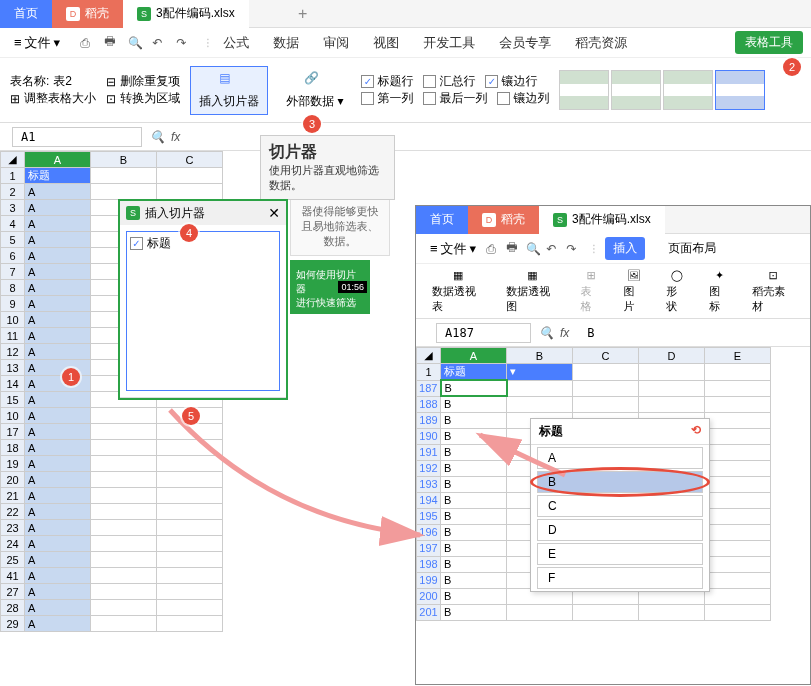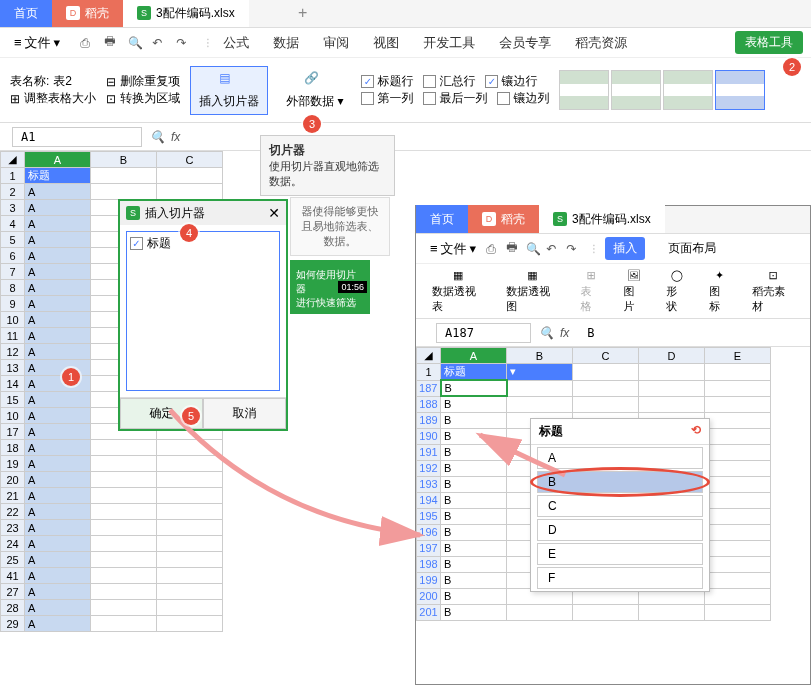--- a/index.html
+++ b/index.html
@@ -1,19 +1,19 @@
 <!DOCTYPE html>
 <html><head>
 <meta charset="utf-8">
 <style>
   * { box-sizing: border-box; margin: 0; padding: 0; font-family: "Microsoft YaHei", sans-serif; }
   body { background: #fff; width: 811px; height: 686px; position: relative; overflow: hidden; font-size: 12px; }
   
   
-  .tabs { height: 28px; background: #f5f5f5; display: flex; align-items: flex-end; border-bottom: 1px solid #ddd; }
+  .tabs { height: 28px; background: #f5f5f5; display: flex; align-items: center; border-bottom: 1px solid #ddd; }
   .tab { height: 28px; padding: 0 14px; display: flex; align-items: center; gap: 5px; font-size: 12px; cursor: pointer; }
   .tab-home { background: #4a7eff; color: #fff; }
   .tab-doc { background: #fff; }
   .tab-app { background: #ea6f5a; color: #fff; }
   .tab-plus { width: 28px; justify-content: center; font-size: 16px; color: #888; }
   .sicon { width: 14px; height: 14px; display: inline-flex; align-items: center; justify-content: center; background: #2ba245; color: #fff; font-size: 9px; border-radius: 2px; }
   .dicon { width: 14px; height: 14px; background: #fff; color: #ea6f5a; font-size: 9px; border-radius: 2px; display: inline-flex; align-items: center; justify-content: center; }
   
   
   .menu-row { height: 30px; display: flex; align-items: center; padding: 0 8px; gap: 4px; border-bottom: 1px solid #eee; }
@@ -48,21 +48,21 @@
   .sheet th, .sheet td { border: 1px solid #ccc; padding: 0; height: 16px; text-align: center; }
   .sheet th { background: #e8eef7; font-weight: normal; }
   .sheet .rowh { width: 24px; background: #e8eef7; }
   .sheet .colh { width: 66px; }
   .sheet .sel-col { background: #2ba245; color: #fff; }
   .sheet td { text-align: left; padding-left: 3px; }
   .sheet td.selA { background: #c8d9f0; }
   
   
   .tooltip { position: absolute; left: 260px; top: 135px; width: 135px; background: #f5f5f5; border: 1px solid #ccc; padding: 6px 8px; font-size: 11px; color: #333; z-index: 5; }
-  .tooltip b { font-size: 12px; }
+  .tooltip b { font-size: 16px; }
   .tip-panel { position: absolute; left: 290px; top: 197px; width: 100px; background: #f9f9f9; border: 1px solid #ddd; padding: 6px; font-size: 11px; color: #666; z-index: 4; text-align: center; }
   .green-card { position: absolute; left: 290px; top: 260px; width: 80px; height: 54px; background: #2ba245; color: #fff; font-size: 10px; padding: 8px 6px; z-index: 4; }
   .green-card .time { position: absolute; bottom: 21px; right: 3px; background: #000; color: #fff; padding: 1px 3px; font-size: 9px; }
   
   
   .dialog { position: absolute; left: 118px; top: 199px; width: 170px; background: #fff; border: 2px solid #2ba245; z-index: 10; }
   .dialog-header { height: 24px; background: #f0f0f0; display: flex; align-items: center; padding: 0 6px; gap: 5px; font-size: 12px; }
   .dialog-close { margin-left: auto; font-size: 14px; cursor: pointer; }
   .dialog-body { padding: 6px; border-bottom: 1px solid #ddd; }
   .dialog-list { border: 1px solid #4a7eff; padding: 3px; height: 160px; }
@@ -395,24 +395,20 @@
     <span class="dialog-close">✕</span>
   </div>
   <div class="dialog-body">
     <div class="dialog-list">
       <div class="dialog-item">
         <span class="cb-box">✓</span>
         <span>标题</span>
       </div>
     </div>
   </div>
-  <div class="dialog-footer">
-    <button class="primary">确定</button>
-    <button>取消</button>
-  </div>
 </div>
 
 <div class="win2">
   <div class="tabs">
     <div class="tab tab-home">首页</div>
     <div class="tab tab-app">
         <span class="dicon">D</span>
         <span>稻壳</span>
       </div>
     <div class="tab tab-doc">

